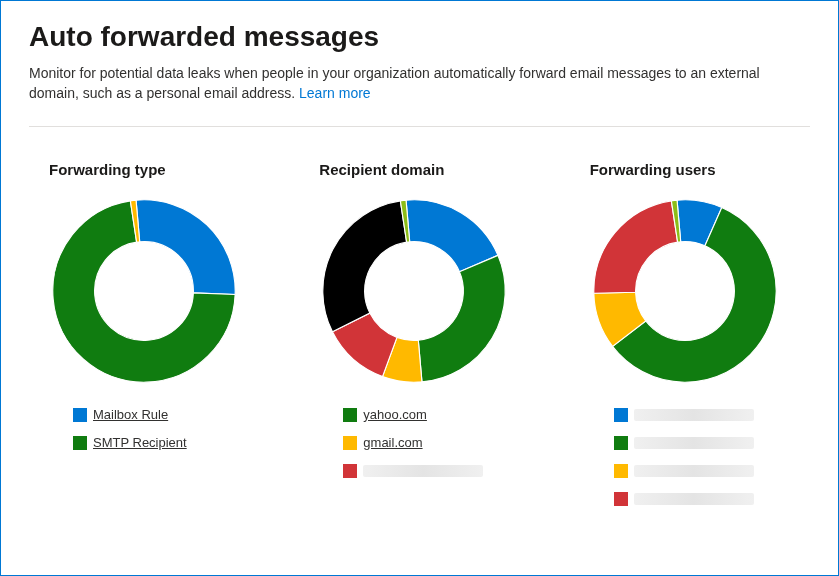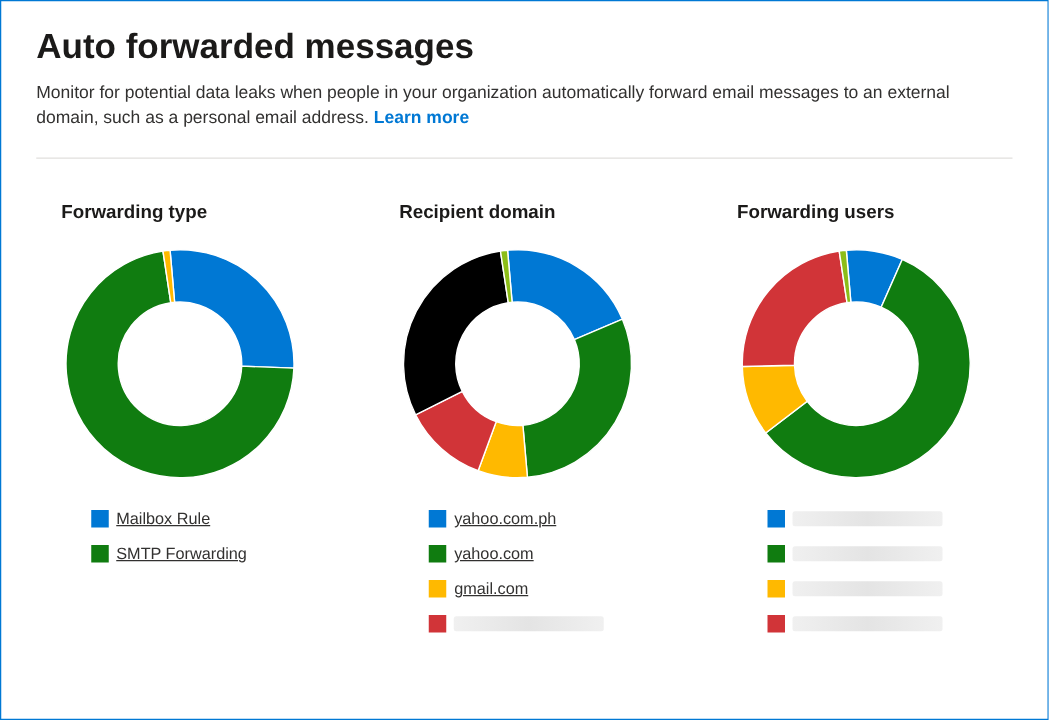--- a/index.html
+++ b/index.html
@@ -23,21 +23,21 @@
     font-weight: 700;
     color: #1b1a19;
   }
   p.description {
     margin: 0 0 22px 0;
     font-size: 14px;
     line-height: 1.45;
     color: #323130;
     max-width: 780px;
   }
-  a.link { color: #0078d4; text-decoration: none; font-weight: bold; }
+  a.link { color: #0078d4; text-decoration: none; }
   hr.divider {
     border: none;
     border-top: 1px solid #e1dfdd;
     margin: 0 0 34px 0;
   }
   .charts-row {
     display: flex;
     gap: 30px;
     margin-bottom: 14px;
   }
@@ -114,41 +114,37 @@
             <path d="M 42.822303514701915 2.539693709743723 A 48 48 0 0 1 45.8165243481124 2.1826544915962103 L 47.73395068856089 24.098937849614614 A 26 26 0 0 0 46.11208107046354 24.29233409277785 Z" fill="#ffb900" stroke="#fff" stroke-width="0.6"></path>
           </svg>
         </div>
         <div class="legend">
           <div class="legend-item">
             <span class="swatch" style="background: rgb(0, 120, 212);"></span>
             <span>Mailbox Rule</span>
           </div>
           <div class="legend-item">
             <span class="swatch" style="background: rgb(16, 124, 16);"></span>
-            <span>SMTP Forwarding</span>
+            <span>SMTP Recipient</span>
           </div>
         </div>
       </div>
       <div class="chart-col">
         <div class="chart-title">Recipient domain</div>
         <div class="donut-wrap">
           <svg class="donut" viewBox="0 0 100 100">
             <path d="M 45.8165243481124 2.1826544915962103 A 48 48 0 0 1 94.18423296571714 31.24490583251486 L 73.93312618976344 39.84099065927889 A 26 26 0 0 0 47.73395068856089 24.098937849614614 Z" fill="#0078d4" stroke="#fff" stroke-width="0.6"></path>
             <path d="M 94.18423296571714 31.24490583251486 A 48 48 0 0 1 54.18347565188759 97.81734550840379 L 52.26604931143911 75.90106215038539 A 26 26 0 0 0 73.93312618976344 39.84099065927889 Z" fill="#107c10" stroke="#fff" stroke-width="0.6"></path>
             <path d="M 54.18347565188759 97.81734550840379 A 48 48 0 0 1 33.42568644807034 95.04766509245869 L 41.0222468260381 74.40081859174845 A 26 26 0 0 0 52.26604931143911 75.90106215038539 Z" fill="#ffb900" stroke="#fff" stroke-width="0.6"></path>
             <path d="M 33.42568644807034 95.04766509245869 A 48 48 0 0 1 7.080596631710328 71.49243621626096 L 26.751989842176428 61.641736283808015 A 26 26 0 0 0 41.0222468260381 74.40081859174845 Z" fill="#d13438" stroke="#fff" stroke-width="0.6"></path>
             <path d="M 7.080596631710328 71.49243621626096 A 48 48 0 0 1 42.822303514701915 2.539693709743723 L 46.11208107046354 24.29233409277785 A 26 26 0 0 0 26.751989842176428 61.641736283808015 Z" fill="#000000" stroke="#fff" stroke-width="0.6"></path>
             <path d="M 42.822303514701915 2.539693709743723 A 48 48 0 0 1 45.8165243481124 2.1826544915962103 L 47.73395068856089 24.098937849614614 A 26 26 0 0 0 46.11208107046354 24.29233409277785 Z" fill="#8cbd18" stroke="#fff" stroke-width="0.6"></path>
           </svg>
         </div>
         <div class="legend">
-          <div class="legend-item">
-            <span class="swatch" style="background: rgb(0, 120, 212);"></span>
-            <span>yahoo.com.ph</span>
-          </div>
           <div class="legend-item">
             <span class="swatch" style="background: rgb(16, 124, 16);"></span>
             <span>yahoo.com</span>
           </div>
           <div class="legend-item">
             <span class="swatch" style="background: rgb(255, 185, 0);"></span>
             <span>gmail.com</span>
           </div>
           <div class="legend-item">
             <span class="swatch" style="background: rgb(209, 52, 56);"></span>

